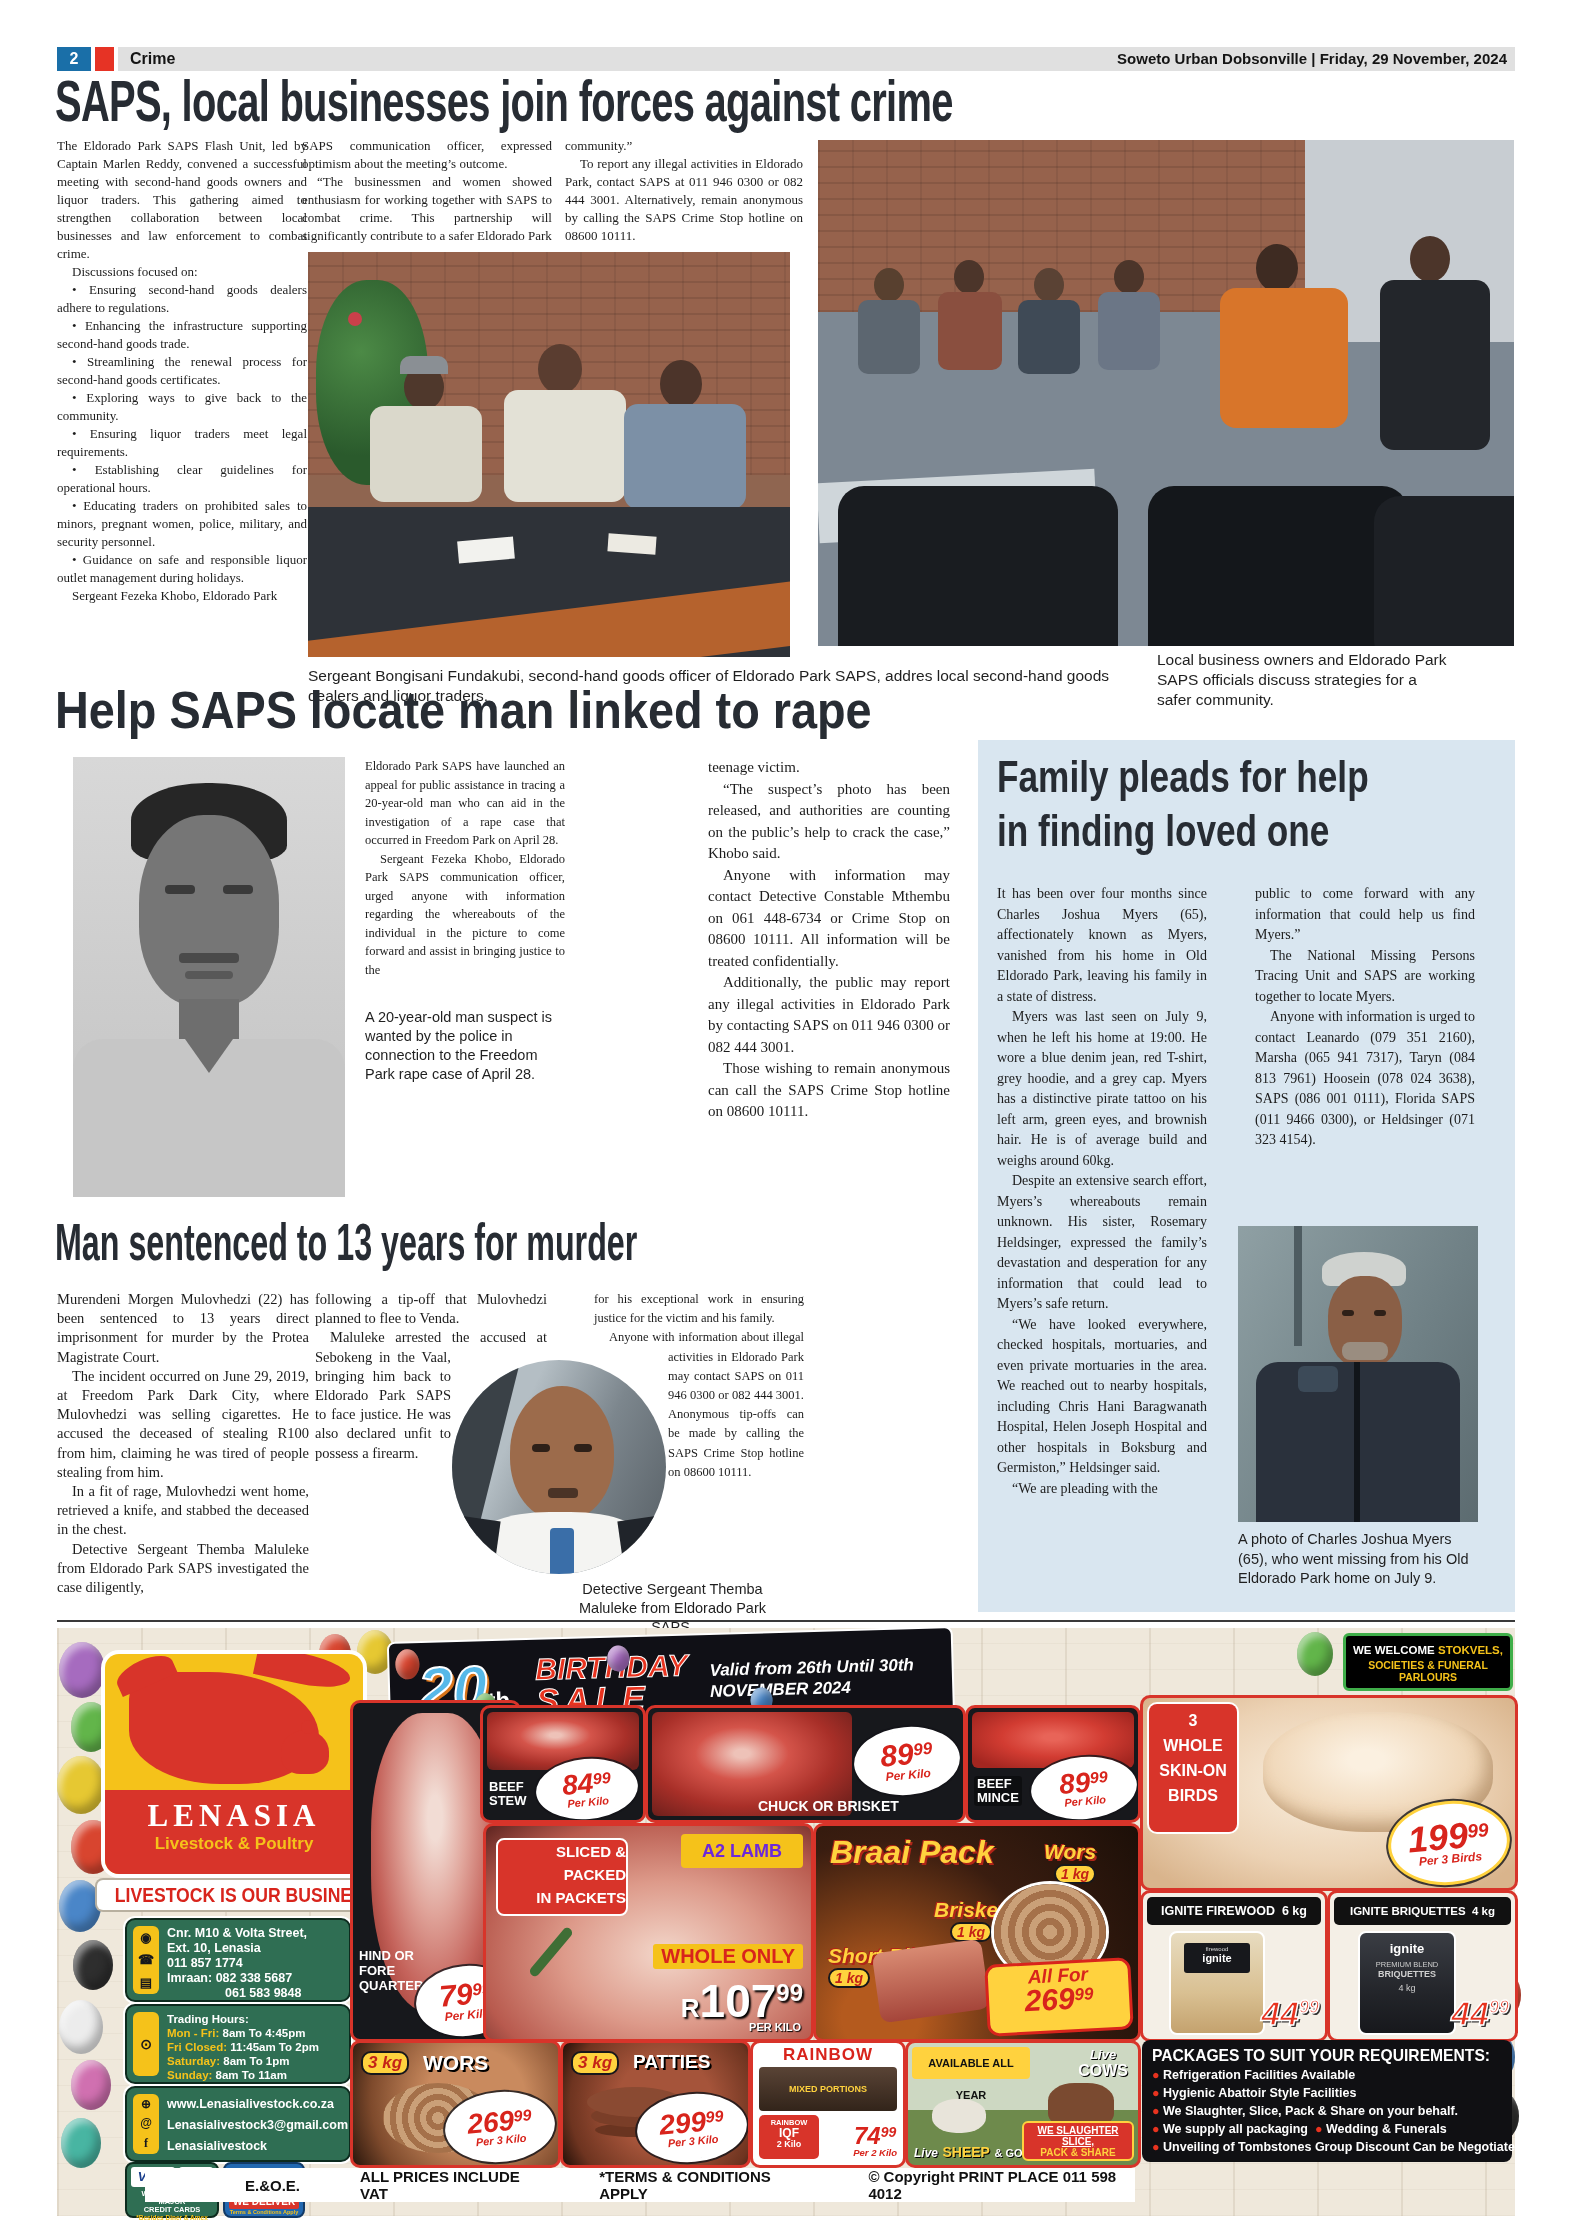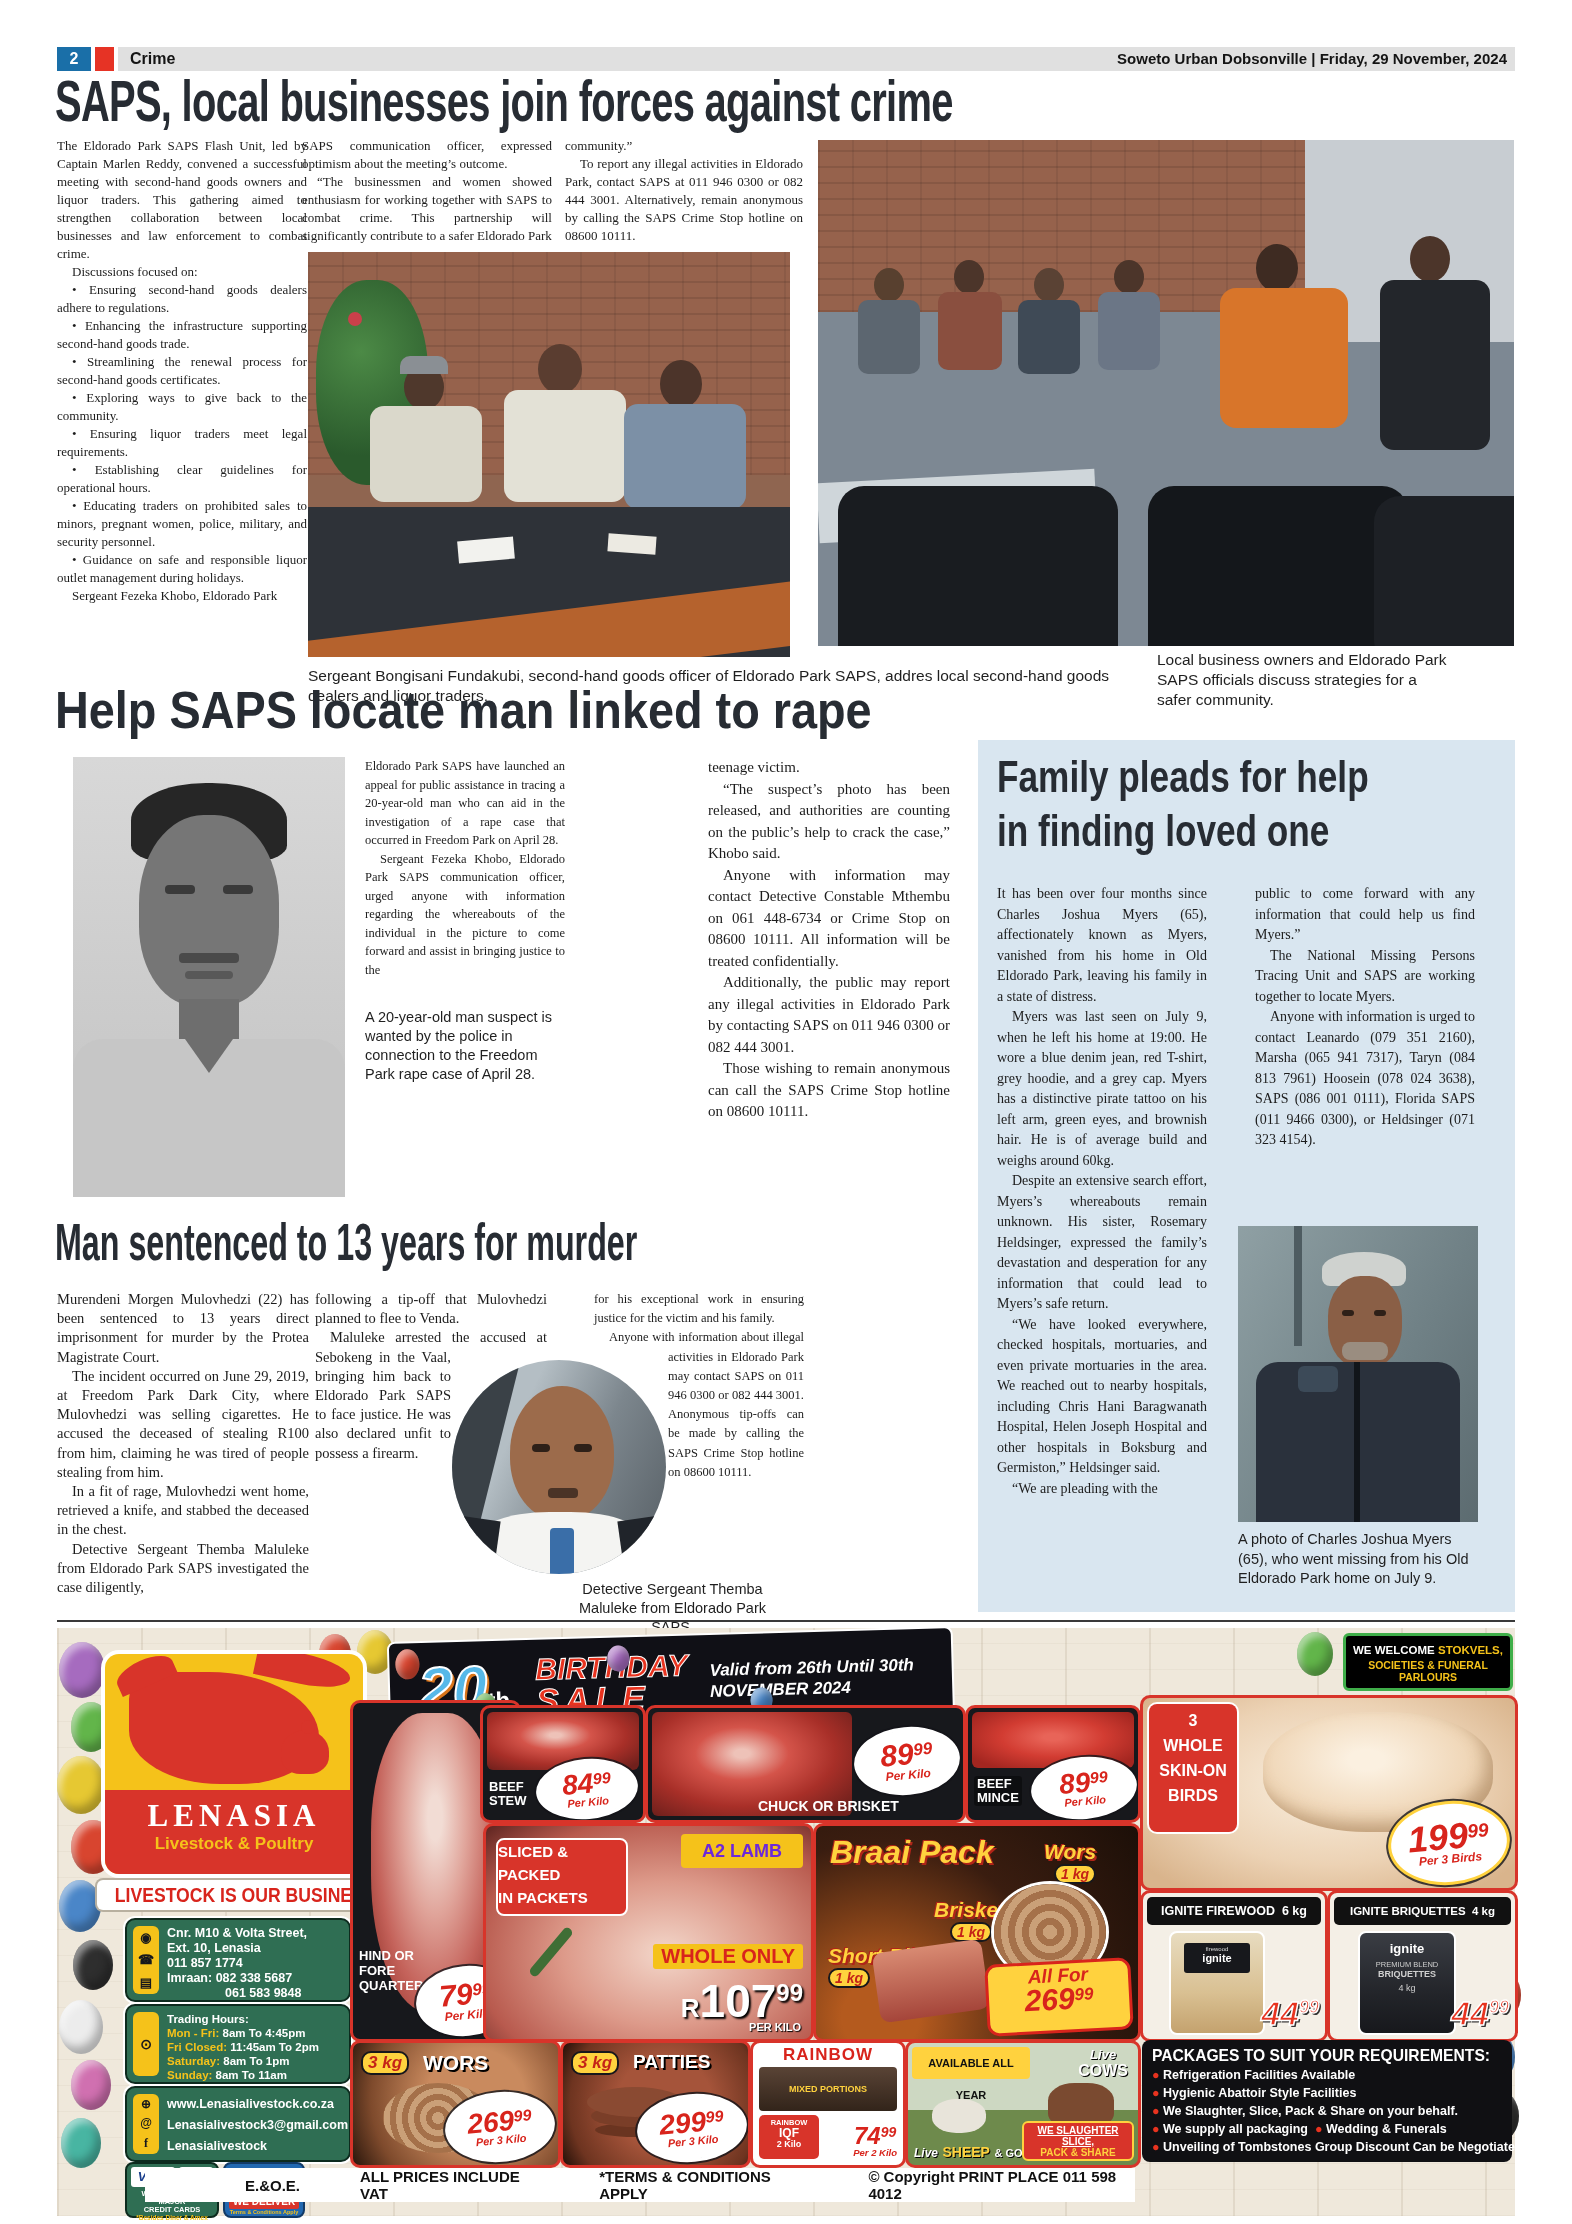--- a/index.html
+++ b/index.html
@@ -392,21 +392,21 @@
           <div>BIRDS</div>
       </div>
       <div class="abs" style="left:120px;top:14px;width:230px;height:120px;border-radius:45%;background:radial-gradient(ellipse at 45% 40%,#fbf0e0 10%,#efd5b5 60%,#ddb88e);box-shadow:inset -8px -10px 16px rgba(120,80,40,.35);"></div>
       <div class="burst gold" style="right:8px;bottom:6px;width:116px;height:78px;position:absolute;">
         <div><span class="pnum" style="font-size:36px;">199</span><span class="pcents" style="font-size:19px;">99</span></div>
         <div class="punit" style="font-size:12px;"><span>Per</span> <span>3 Birds</span></div>
       </div>
     </div>
 
     <div class="card" style="left:426px;top:195px;width:325px;height:213px;background:radial-gradient(ellipse at 55% 60%,#f0cfc2 5%,#dd9a8a 40%,#b85a4e 75%,#5e2420 100%);">
-      <div class="abs" style="left:10px;top:12px;width:128px;height:74px;background:#d8342a;border-radius:8px;border:2px solid #fff;color:#fff;font-weight:bold;font-size:15px;text-align:left;line-height:23px;">
+      <div class="abs" style="left:10px;top:12px;width:128px;height:74px;background:#d8342a;border-radius:8px;border:2px solid #fff;color:#fff;font-weight:bold;font-size:15px;text-align:right;line-height:23px;">
         <div>SLICED &amp;</div>
           <div>PACKED</div>
           <div>IN PACKETS</div>
       </div>
       <div class="abs" style="right:8px;top:8px;width:122px;height:34px;background:#f5c21a;border-radius:4px;text-align:center;">
         <span style="color:#6d28d9;font-weight:bold;font-size:18px;line-height:34px;">A2 LAMB</span>
       </div>
       <div class="abs" style="right:8px;top:118px;background:#f5c21a;padding:1px 8px;border-radius:3px;">
         <span style="color:#d8241c;font-weight:bold;font-size:20px;">WHOLE ONLY</span>
       </div>

